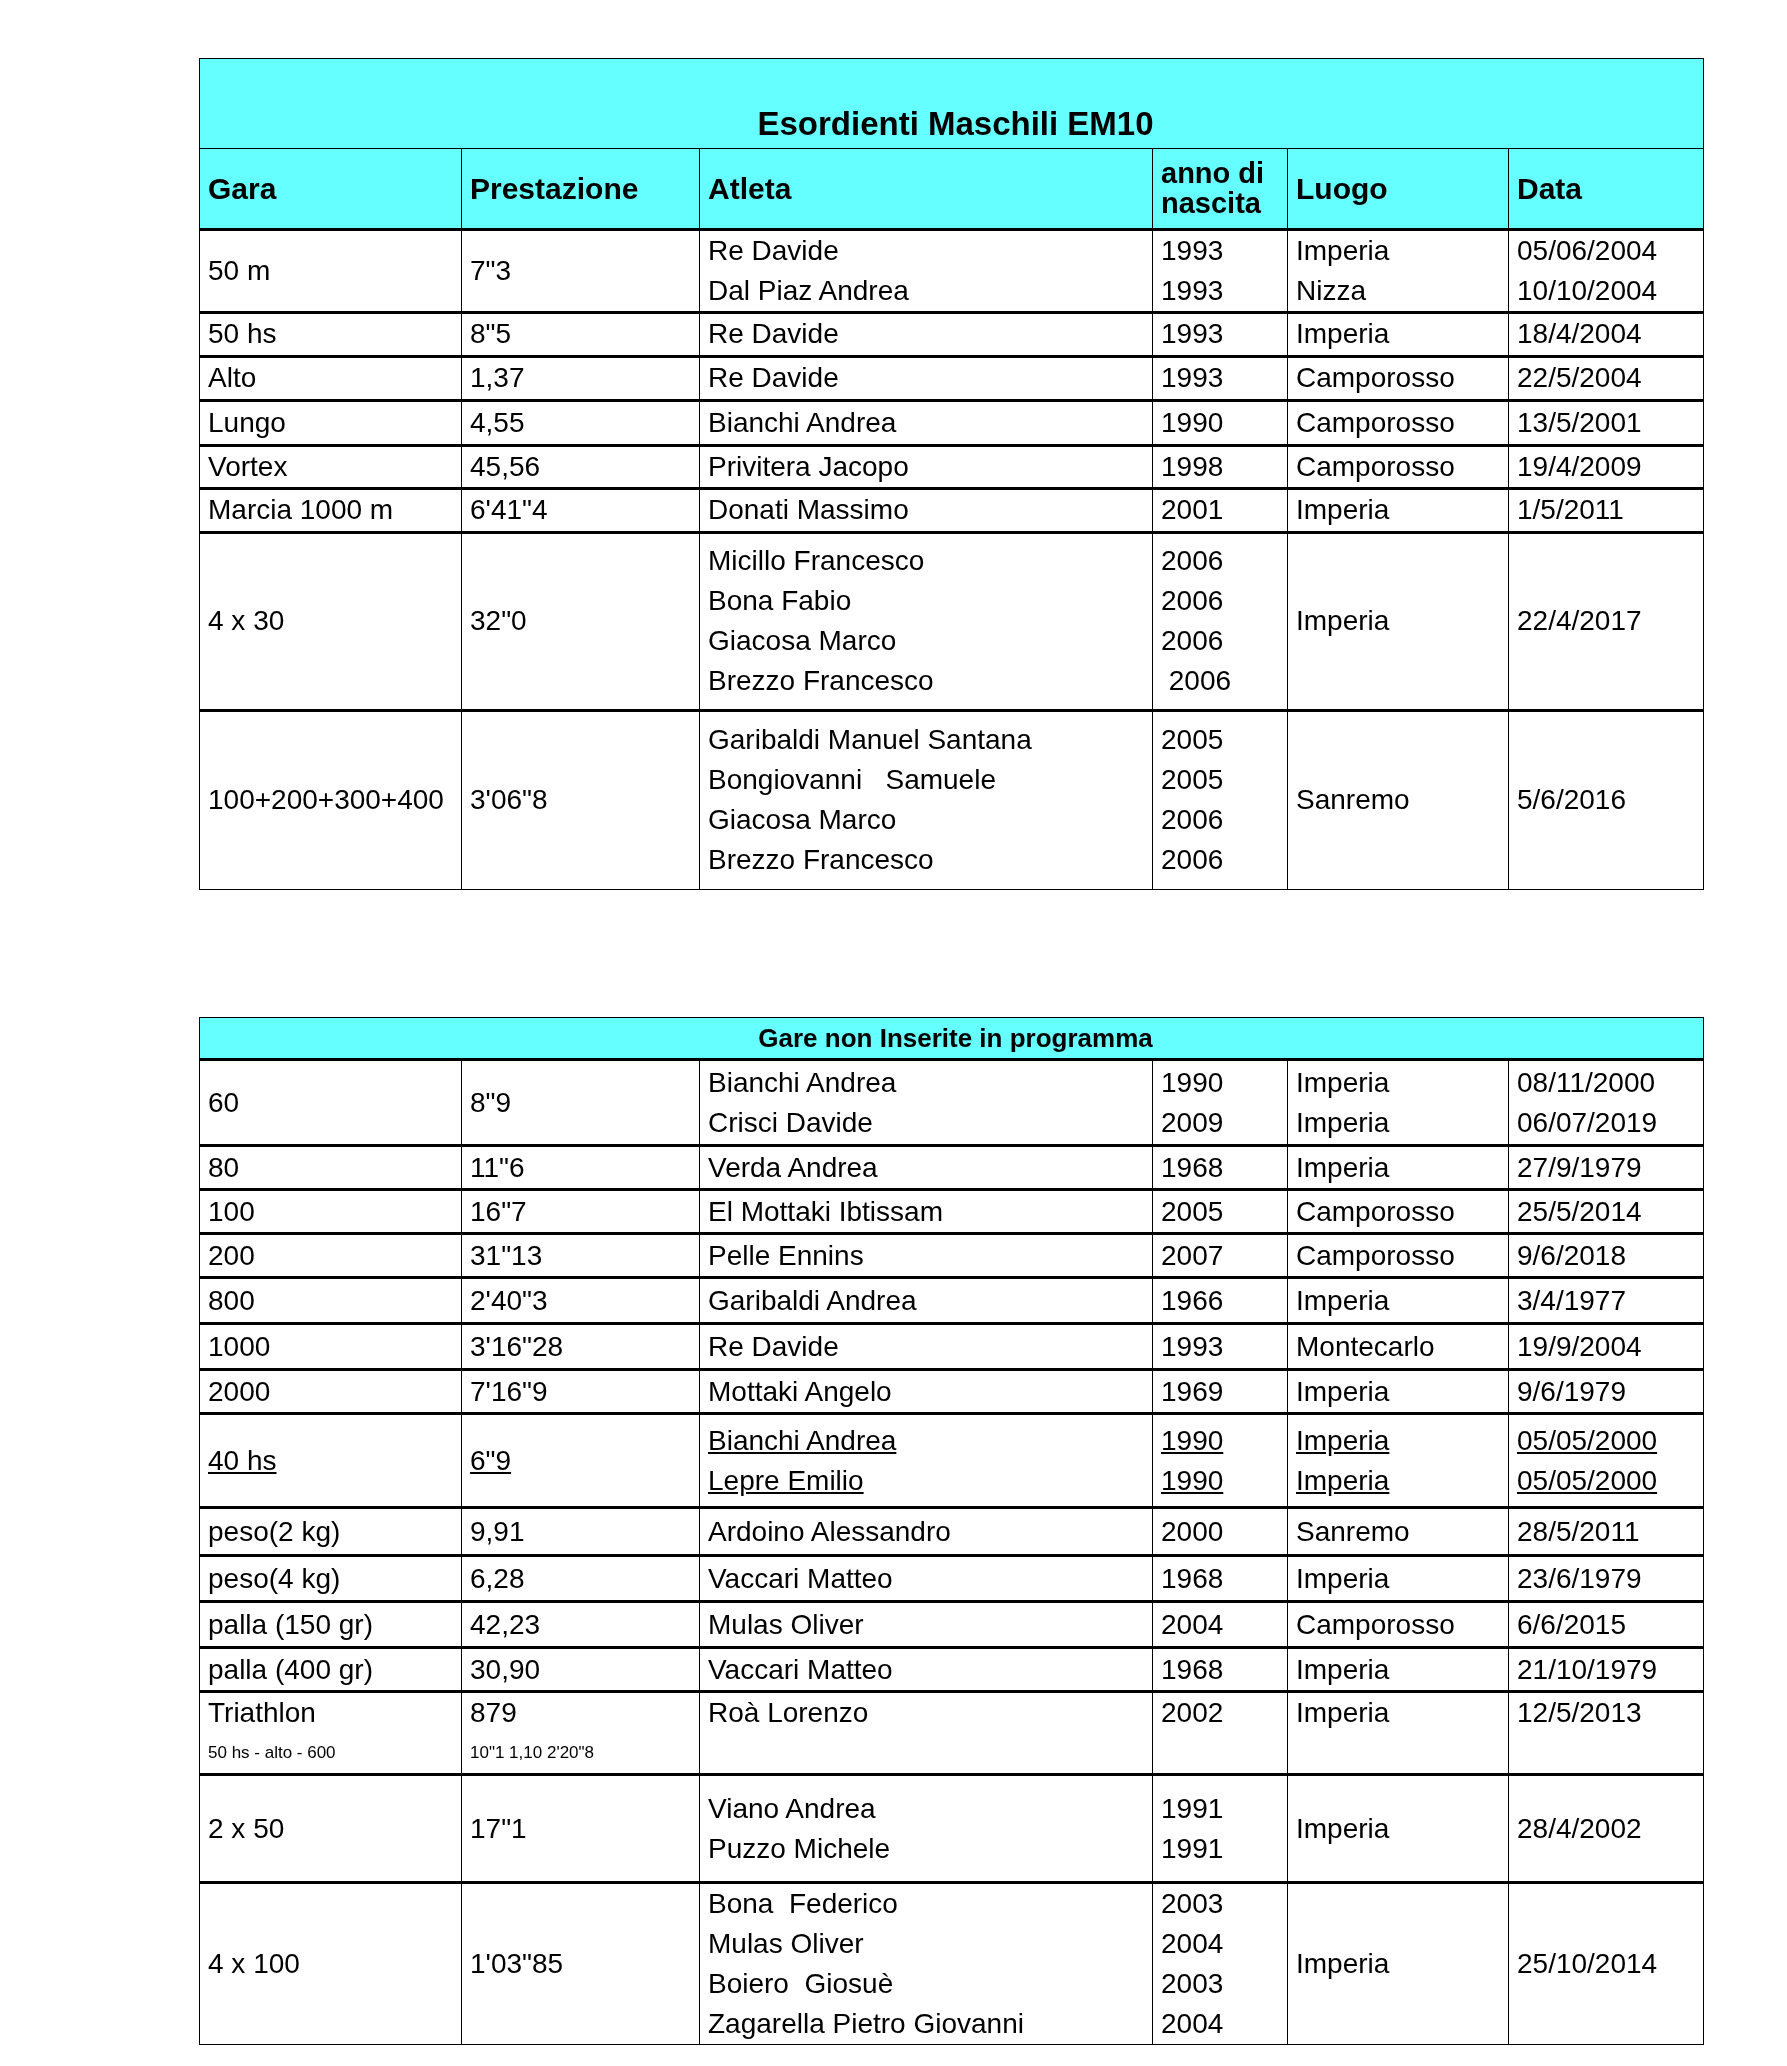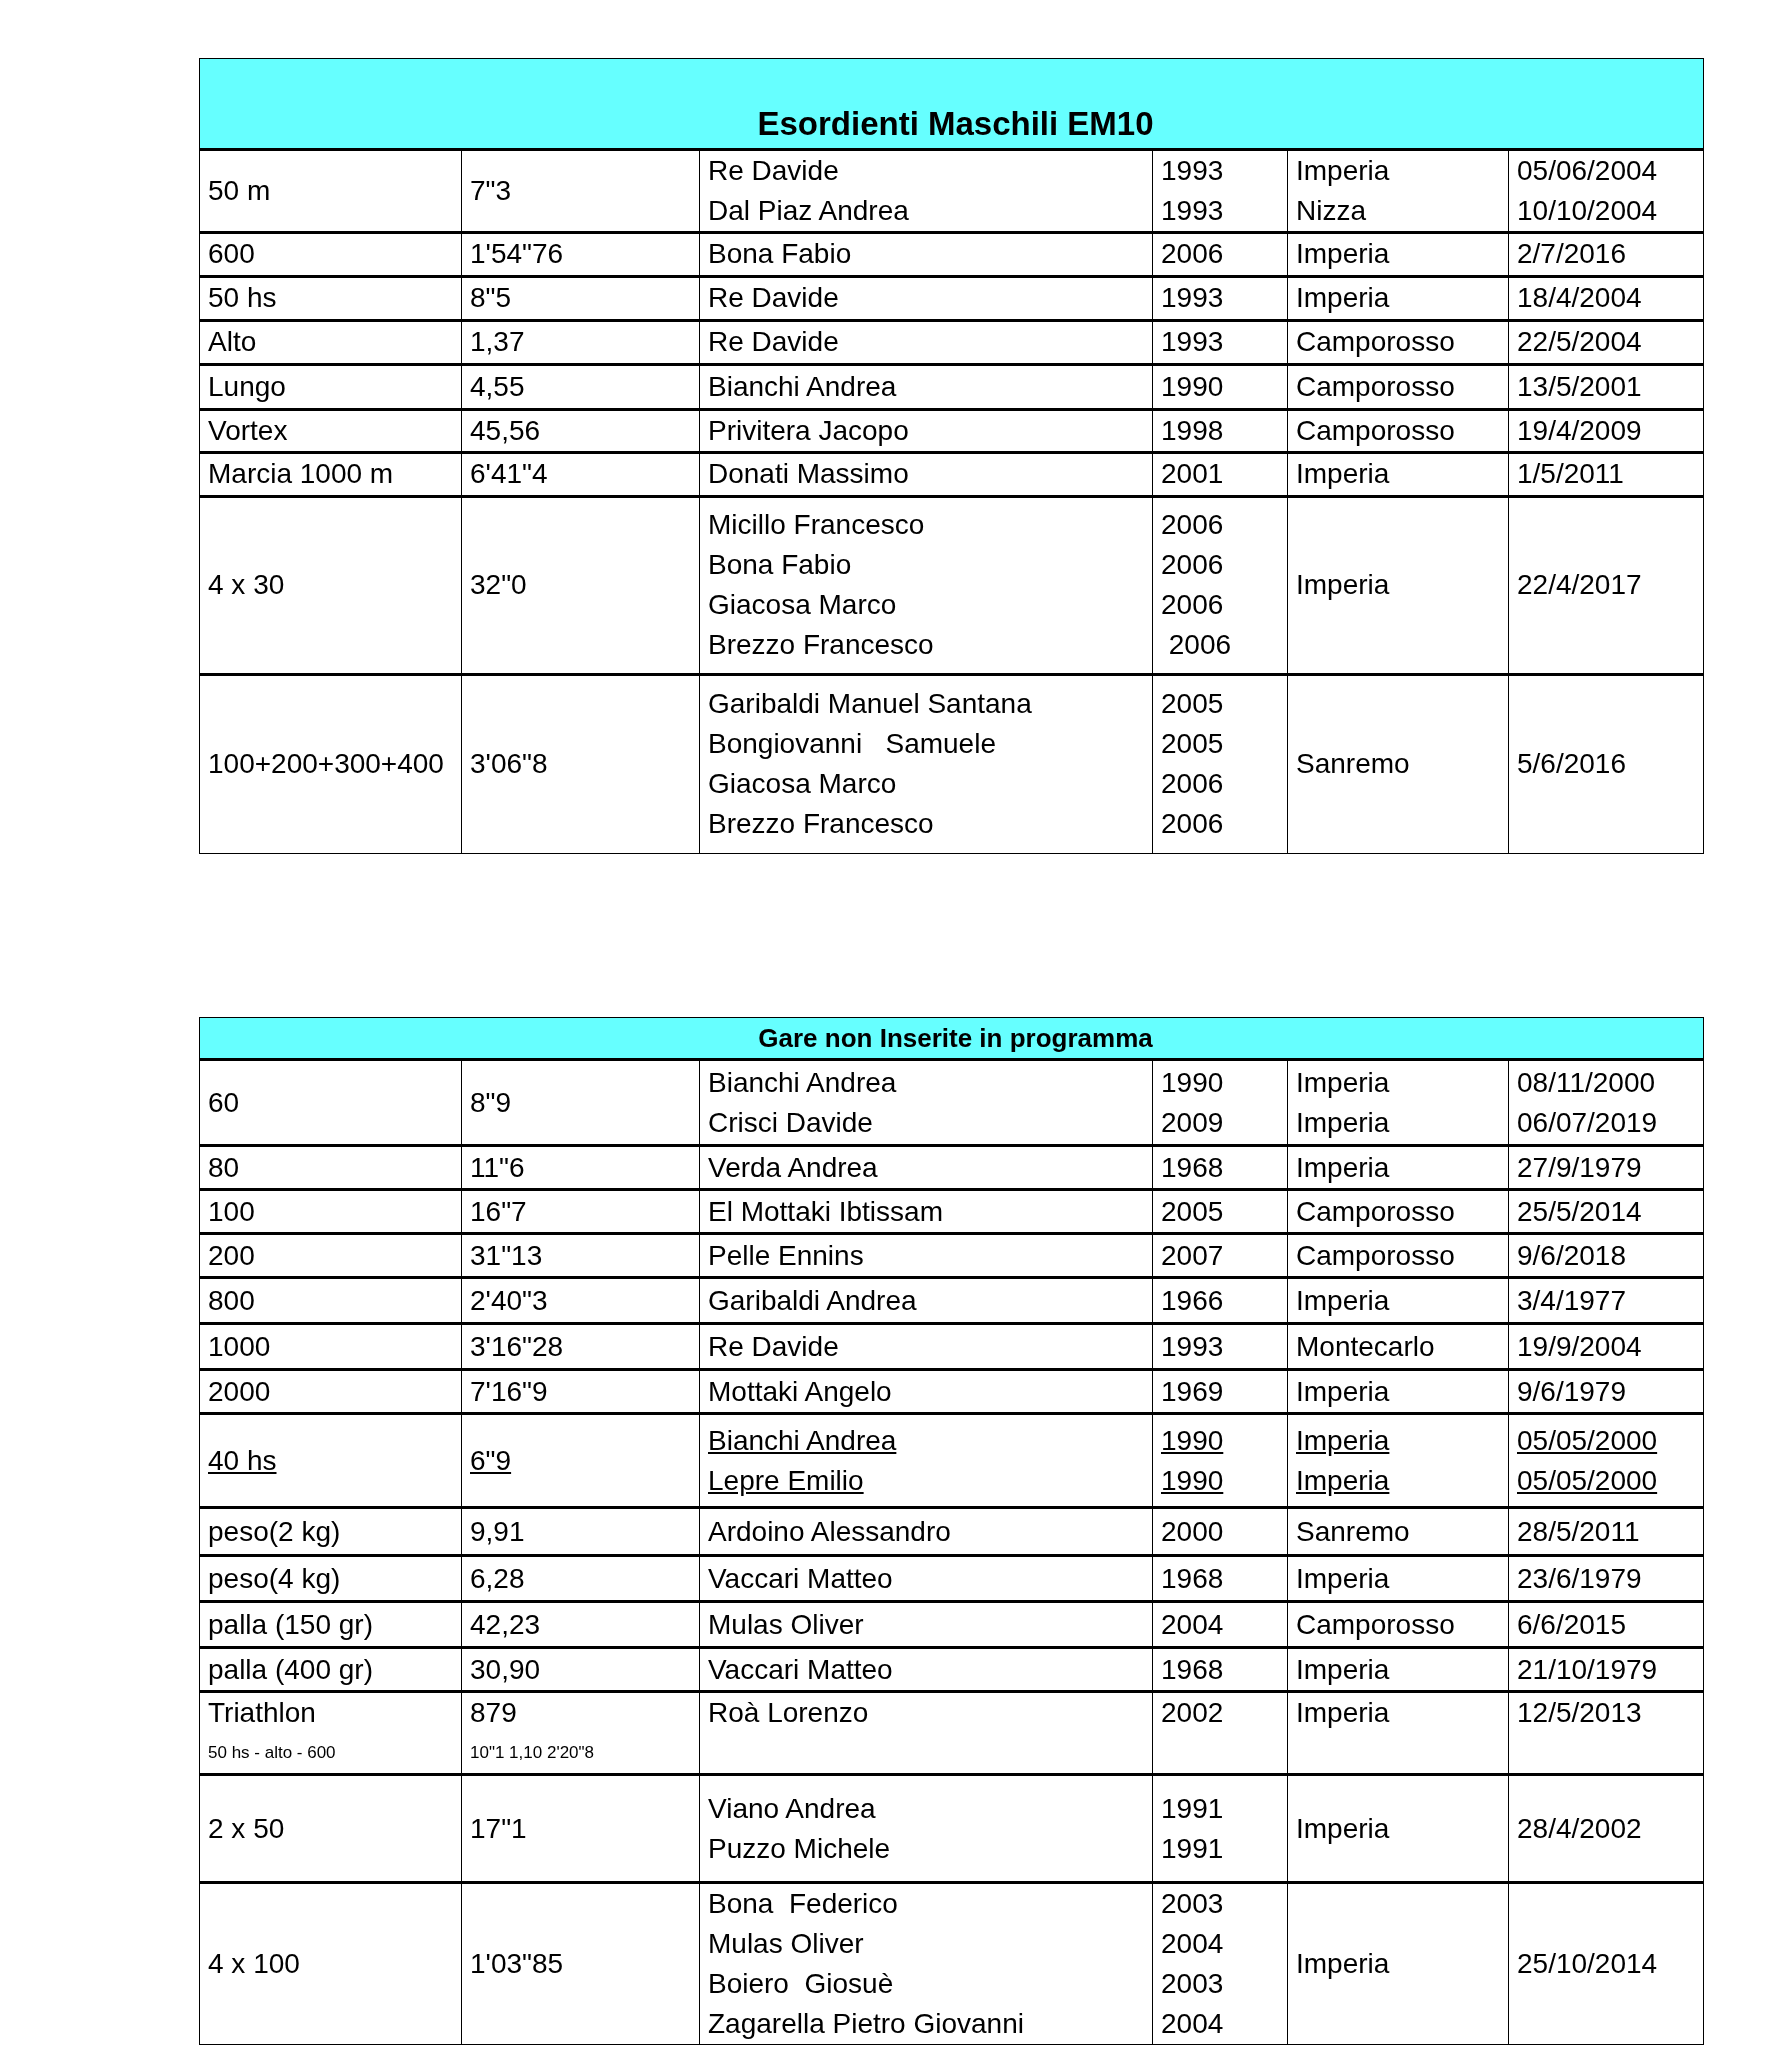--- a/index.html
+++ b/index.html
@@ -30,20 +30,28 @@
       <col class="c2">
       <col class="c3">
       <col class="c4">
       <col class="c5">
       <col class="c6">
     </colgroup>
   <thead>
     <tr class="title-row">
         <td colspan="6">Esordienti Maschili EM10</td>
       </tr>
+    <tr class="hdr-row">
+      <th>Gara</th>
+      <th>Prestazione</th>
+      <th>Atleta</th>
+      <th style="white-space:normal;font-size:29px;"><span>anno di nascita</span></th>
+      <th>Luogo</th>
+      <th>Data</th>
+    </tr>
   </thead>
   <tbody id="t1-body">
       <tr class="thick" style="height: 82px;">
         <td class="body-cell stack">
           <div>50 m</div>
         </td>
         <td class="body-cell stack">
           <div>7"3</div>
         </td>
         <td class="body-cell stack">
@@ -54,40 +62,20 @@
           <div style="white-space: pre;">1993</div>
           <div style="white-space: pre;">1993</div>
         </td>
         <td class="body-cell stack">
           <div style="white-space: pre;">Imperia</div>
           <div style="white-space: pre;">Nizza</div>
         </td>
         <td class="body-cell stack">
           <div style="white-space: pre;">05/06/2004</div>
           <div style="white-space: pre;">10/10/2004</div>
-        </td>
-      </tr>
-      <tr class="thick" style="height: 44px;">
-        <td class="body-cell stack">
-          <div>600</div>
-        </td>
-        <td class="body-cell stack">
-          <div>1'54"76</div>
-        </td>
-        <td class="body-cell stack">
-          <div style="white-space: pre;">Bona Fabio</div>
-        </td>
-        <td class="body-cell stack">
-          <div style="white-space: pre;">2006</div>
-        </td>
-        <td class="body-cell stack">
-          <div style="white-space: pre;">Imperia</div>
-        </td>
-        <td class="body-cell stack">
-          <div style="white-space: pre;">2/7/2016</div>
         </td>
       </tr>
       <tr class="thick" style="height: 44px;">
         <td class="body-cell stack">
           <div>50 hs</div>
         </td>
         <td class="body-cell stack">
           <div>8"5</div>
         </td>
         <td class="body-cell stack">

